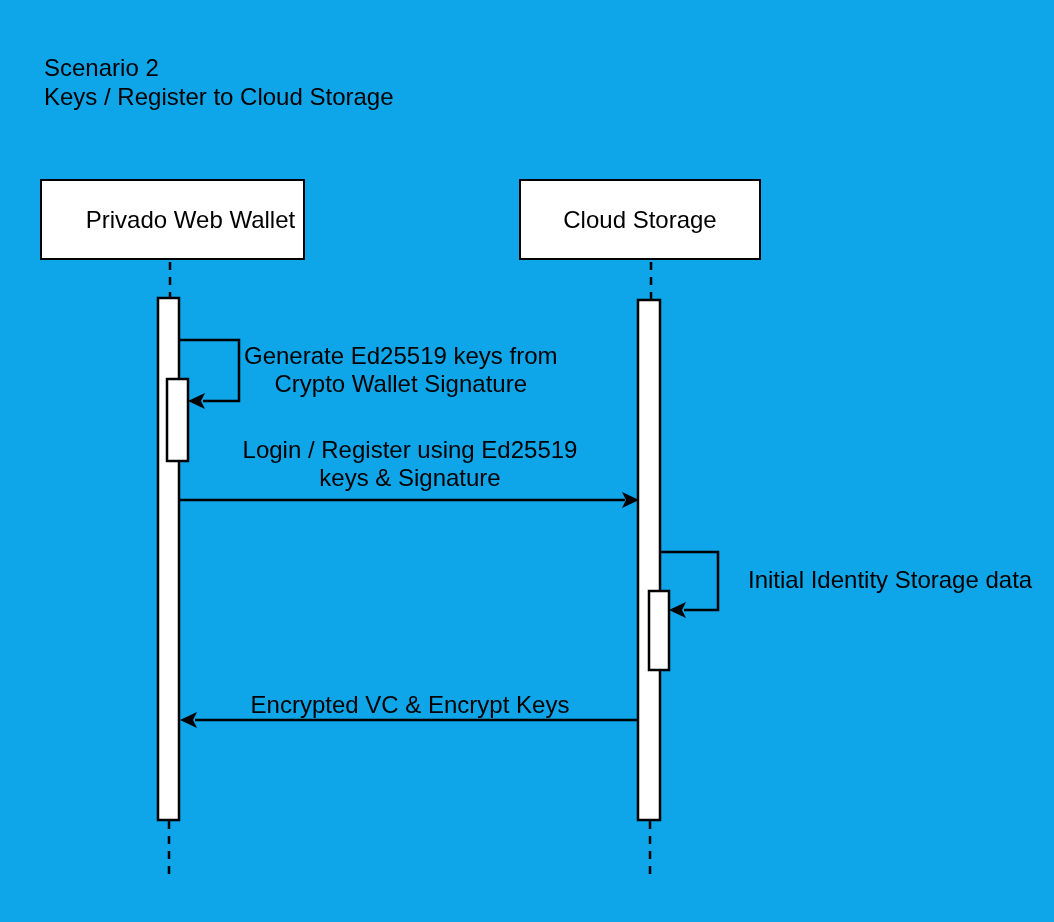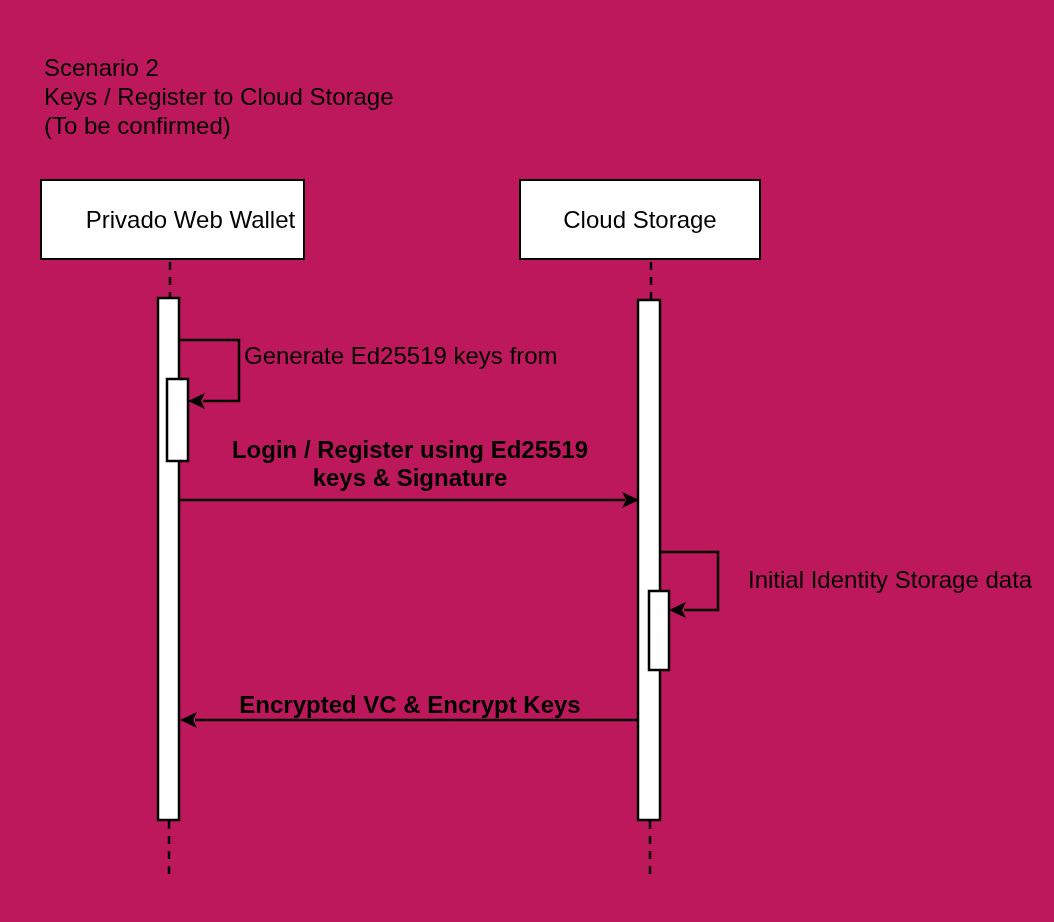--- a/index.html
+++ b/index.html
@@ -5,21 +5,21 @@
   * { margin: 0; padding: 0; box-sizing: border-box; }
   html, body {
     width: 1054px; height: 922px;
     background: #ffffff;
     font-family: "Liberation Sans", sans-serif;
     color: #000000;
   }
   .canvas {
     position: relative;
     width: 1054px; height: 922px;
-    background: #be185d;
+    background: #0ea5e9;
     overflow: hidden;
   }
   svg.wires {
     position: absolute;
     left: 0; top: 0;
     width: 1054px; height: 922px;
   }
   svg.wires line, svg.wires path {
     stroke: #000000;
     stroke-width: 2.5;
@@ -60,21 +60,20 @@
   .actor-cloud   { left: 519px; width: 242px; }
   .msg-label {
     position: absolute;
     font-size: 24px;
     line-height: 28px;
     white-space: nowrap;
   }
   .msg-label.centered {
     text-align: center;
     white-space: normal;
-    font-weight: bold;
   }
   .label-generate  { left: 244px; top: 342px; text-align: center; }
   .label-login     { left: 180px; top: 436px; width: 460px; }
   .label-initial   { left: 748px; top: 566px; }
   .label-encrypted { left: 180px; top: 691px; width: 460px; }
 </style>
 </head>
 <body>
 
 <div class="canvas">
@@ -101,32 +100,32 @@
     <rect class="activation" x="649" y="591" width="20" height="79"></rect>
     <polygon class="arrowhead" points="669,610 686,602 682,610 686,618"></polygon>
 
     <line x1="639" y1="720" x2="195" y2="720"></line>
     <polygon class="arrowhead" points="180,720 197,712 193,720 197,728"></polygon>
   </svg>
 
   <div class="diagram-title">
     <div>Scenario 2</div>
     <div>Keys / Register to Cloud Storage</div>
-    <div>(To be confirmed)</div>
   </div>
 
   <div class="actor actor-privado">
     <span>Privado Web Wallet</span>
   </div>
   <div class="actor actor-cloud">
     <span>Cloud Storage</span>
   </div>
 
   <div class="msg-label label-generate">
     <div>Generate Ed25519 keys from</div>
+    <div>Crypto Wallet Signature</div>
   </div>
 
   <div class="msg-label centered label-login">
     <div>Login / Register using Ed25519</div>
     <div>keys &amp; Signature</div>
   </div>
 
   <div class="msg-label label-initial">
     <div>Initial Identity Storage data</div>
   </div>

